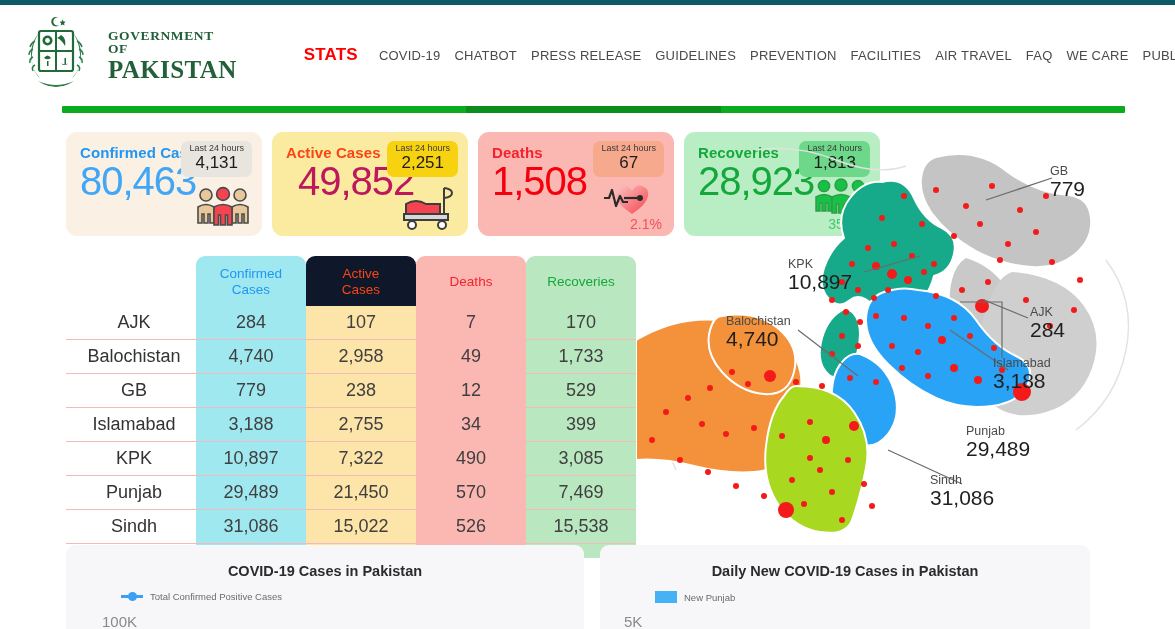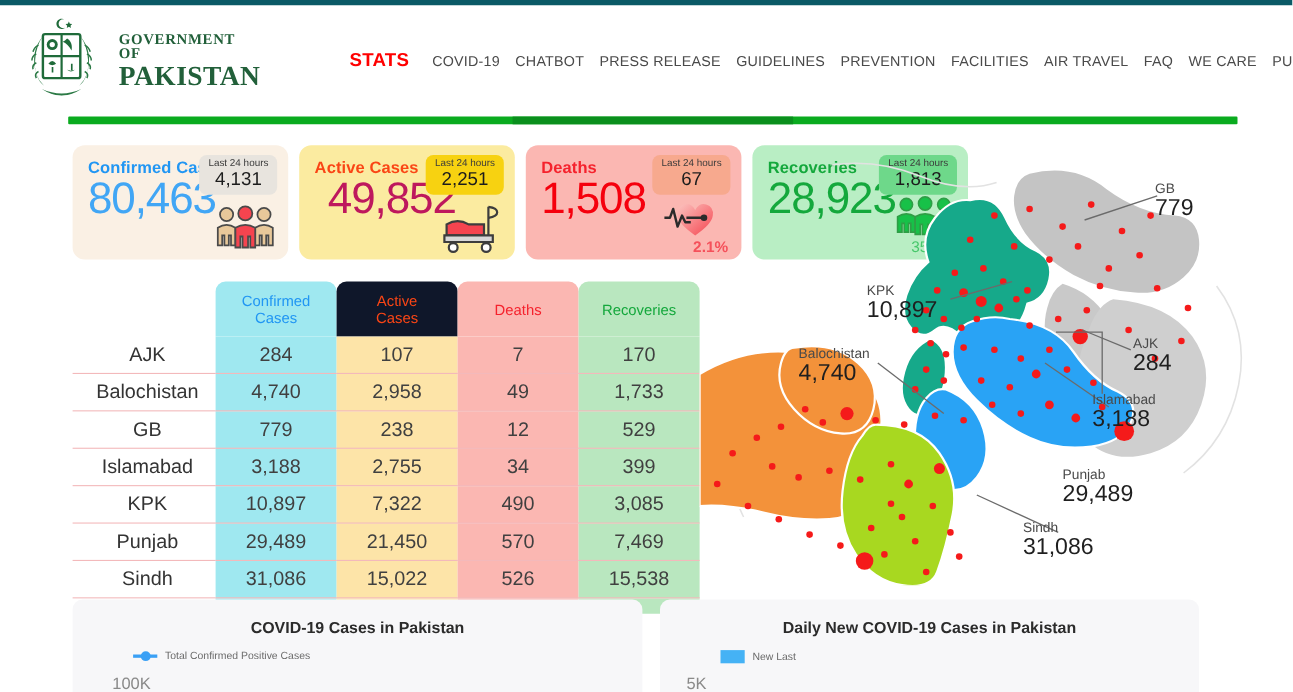--- a/index.html
+++ b/index.html
@@ -14,21 +14,21 @@
   
   .top-strip {
     position: absolute; left: 0; top: 0; width: 1175px; height: 5px;
     background: #0b5a66;
   }
 
   
   .header {
     position: absolute; left: 0; top: 5px; width: 1175px; height: 100px;
     background: #fff;
-    display: flex; align-items: center; gap: 14px;
+    display: flex; align-items: center;
   }
   .brand { display: flex; align-items: center; margin-left: 14px; }
   .emblem { width: 84px; height: 88px; flex: none; }
   .brand-text { margin-left: 10px; line-height: 1.0; color: #1f5c33; }
   .brand-line1 {
     font-size: 13.5px; letter-spacing: .6px; font-weight: 700;
     font-family: "Liberation Serif", serif; color:#22603a;
   }
   .brand-line2 {
     font-size: 25px; font-weight: 700; letter-spacing: .4px;
@@ -93,21 +93,21 @@
   .pill-label { font-size: 9px; color: #3b3b3b; line-height: 1.05; }
   .pill-value { font-size: 17px; color: #1c1c1c; line-height: 1.15; }
   .card.confirmed  .pill { background: #e8e4de; }
   .card.active     .pill { background: #f7d211; }
   .card.deaths     .pill { background: #f7a98e; }
   .card.recoveries .pill { background: #6ed88a; }
 
   .card-pct {
     position: absolute; right: 12px; bottom: 4px; font-size: 14px;
   }
-  .card.deaths .card-pct { color: #f5515b; font-weight: bold; }
+  .card.deaths .card-pct { color: #f5515b; }
   .card.recoveries .card-pct { color: #46c76a; }
 
   .card-icon { position: absolute; right: 10px; bottom: 6px; }
   .card.deaths .card-icon, .card.recoveries .card-icon { bottom: 20px; }
 
   
   .table-wrap { position: absolute; left: 66px; top: 256px; width: 570px; }
   table.stats-table { border-collapse: collapse; width: 570px; }
   table.stats-table th, table.stats-table td {
     text-align: center; font-weight: 400;
@@ -577,18 +577,18 @@
       <span class="legend-line"></span>
       <span class="legend-text">Total Confirmed Positive Cases</span>
     </div>
     <div class="axis-tick">100K</div>
   </div>
 
   <div class="panel right">
     <div class="panel-title">Daily New COVID-19 Cases in Pakistan</div>
     <div class="legend">
       <span class="legend-swatch"></span>
-      <span class="legend-text">New Last</span>
+      <span class="legend-text">New Punjab</span>
     </div>
     <div class="axis-tick">5K</div>
   </div>
 
 </div>
 
 </body></html>

